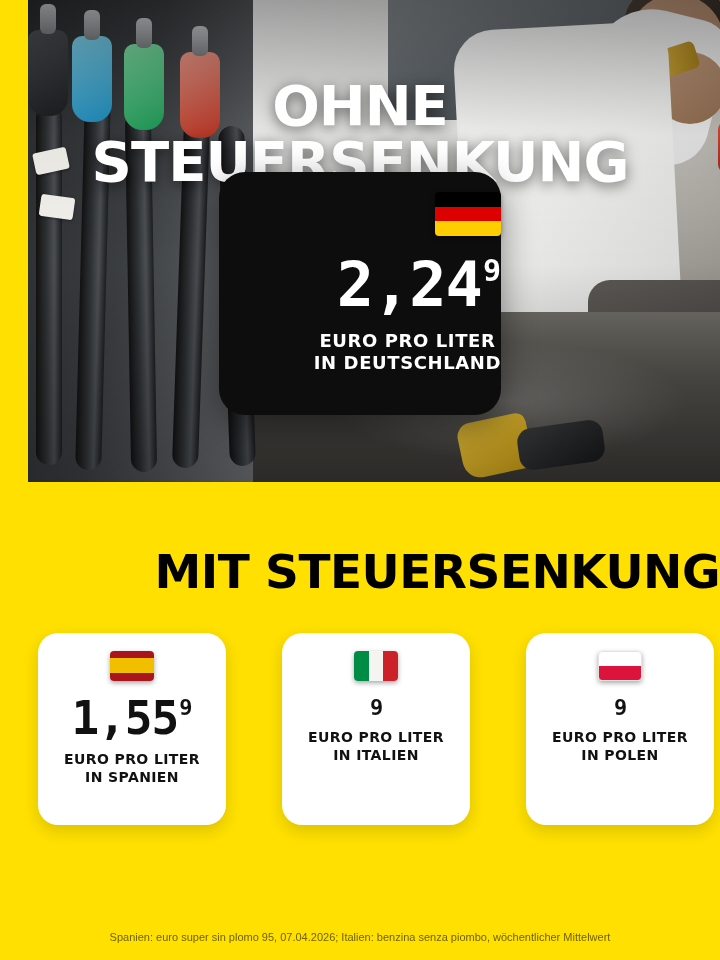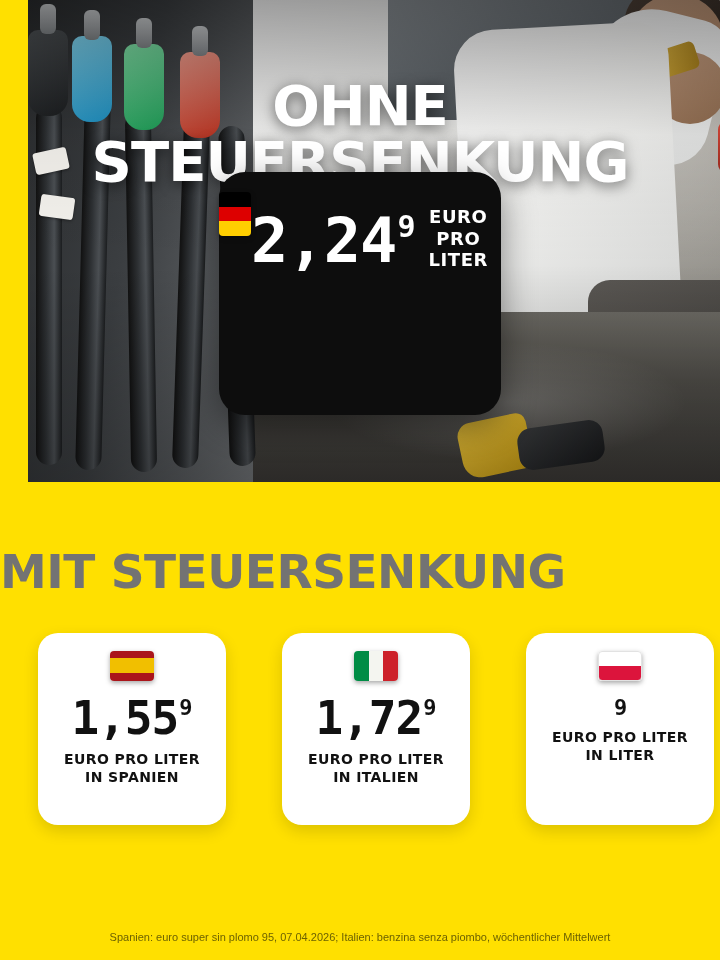--- a/index.html
+++ b/index.html
@@ -233,22 +233,22 @@
   .price-card-dark {
     position: absolute;
     left: 219px;
     top: 172px;
     width: 282px;
     height: 243px;
     background: #0d0d0d;
     border-radius: 26px;
     box-shadow: 0 10px 34px rgba(0,0,0,0.45);
     display: flex;
-    flex-direction: row;
-    align-items: flex-start;
+    flex-direction: column;
+    align-items: flex-end;
     justify-content: flex-start;
     padding-top: 20px;
   }
   .flag {
     display: block;
     border-radius: 4px;
     overflow: hidden;
     box-shadow: 0 2px 5px rgba(0,0,0,0.35);
   }
   .flag-lg { width: 66px; height: 44px; }
@@ -292,22 +292,22 @@
   
   .yellow-section {
     position: absolute;
     left: 0; top: 482px;
     width: 720px;
     height: 478px;
     background: #FFE000;
   }
   .headline-bottom {
     margin-top: 66px;
-    text-align: left;
-    color: #737373;
+    text-align: right;
+    color: #000000;
     font-size: 47px;
     font-weight: 900;
     letter-spacing: -0.5px;
     font-family: "DejaVu Sans", sans-serif;
     line-height: 1;
   }
 
   .cards-row {
     margin-top: 38px;
     display: flex;
@@ -399,20 +399,21 @@
   <div class="headline-top">OHNE STEUERSENKUNG</div>
 
   <div class="price-card-dark">
     <span class="flag flag-lg flag-de"></span>
     <div class="price-line">
       <span class="price-big">2,24</span>
       <span class="price-sup">9</span>
     </div>
     <div class="caption">
       <div>EURO PRO LITER</div>
+      <div>IN DEUTSCHLAND</div>
     </div>
   </div>
 
   <div class="yellow-section">
     <div class="headline-bottom">MIT STEUERSENKUNG</div>
 
     <div class="cards-row">
 
       <div class="price-card-light">
         <span class="flag flag-sm flag-es"></span>
@@ -422,37 +423,36 @@
         </div>
         <div class="caption">
           <div>EURO PRO LITER</div>
           <div>IN SPANIEN</div>
         </div>
       </div>
 
       <div class="price-card-light">
         <span class="flag flag-sm flag-it"></span>
         <div class="price-line">
-          <span class="price-big">1,72</span>
           <span class="price-sup">9</span>
         </div>
         <div class="caption">
           <div>EURO PRO LITER</div>
           <div>IN ITALIEN</div>
         </div>
       </div>
 
       <div class="price-card-light">
         <span class="flag flag-sm flag-pl"></span>
         <div class="price-line">
           <span class="price-sup">9</span>
         </div>
         <div class="caption">
           <div>EURO PRO LITER</div>
-          <div>IN LITER</div>
+          <div>IN POLEN</div>
         </div>
       </div>
 
     </div>
 
     <div class="footnotes">
       <div>Spanien: euro super sin plomo 95, 07.04.2026; Italien: benzina senza piombo, wöchentlicher Mittelwert</div>
     </div>
   </div>
 

